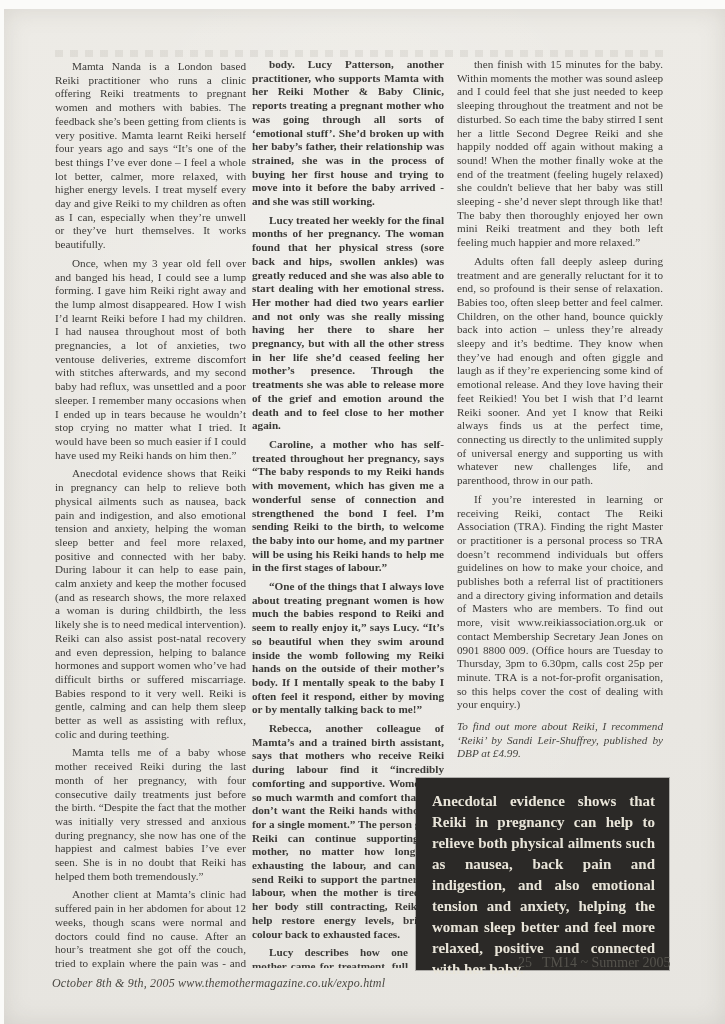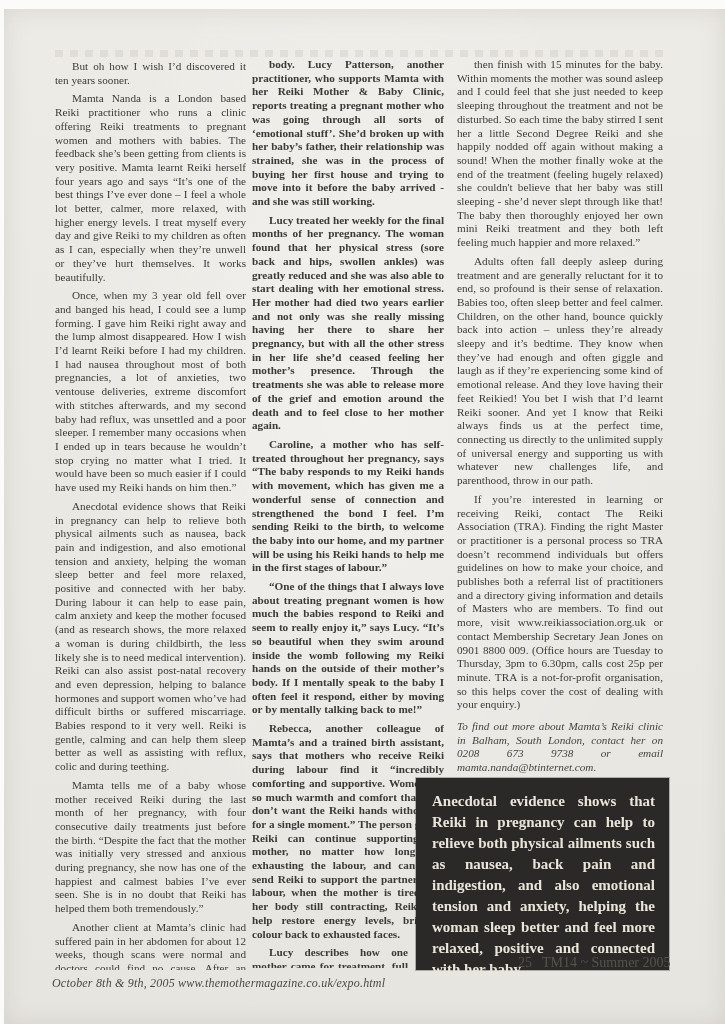--- a/index.html
+++ b/index.html
@@ -55,42 +55,40 @@
   }
   .footer-right .pageno{margin-right:10px;}
 </style>
 </head>
 <body>
 
 <div class="page"></div>
 <div class="ghost-strip"></div>
 
 <div id="col1" class="col">
-  <p>But oh how I wish I’d discovered it ten years sooner.</p>
   <p>Mamta Nanda is a London based Reiki practitioner who runs a clinic offering Reiki treatments to pregnant women and mothers with babies. The feedback she’s been getting from clients is very positive. Mamta learnt Reiki herself four years ago and says “It’s one of the best things I’ve ever done – I feel a whole lot better, calmer, more relaxed, with higher energy levels. I treat myself every day and give Reiki to my children as often as I can, especially when they’re unwell or they’ve hurt themselves. It works beautifully.</p>
   <p>Once, when my 3 year old fell over and banged his head, I could see a lump forming. I gave him Reiki right away and the lump almost disappeared. How I wish I’d learnt Reiki before I had my children. I had nausea throughout most of both pregnancies, a lot of anxieties, two ventouse deliveries, extreme discomfort with stitches afterwards, and my second baby had reflux, was unsettled and a poor sleeper. I remember many occasions when I ended up in tears because he wouldn’t stop crying no matter what I tried. It would have been so much easier if I could have used my Reiki hands on him then.”</p>
   <p>Anecdotal evidence shows that Reiki in pregnancy can help to relieve both physical ailments such as nausea, back pain and indigestion, and also emotional tension and anxiety, helping the woman sleep better and feel more relaxed, positive and connected with her baby. During labour it can help to ease pain, calm anxiety and keep the mother focused (and as research shows, the more relaxed a woman is during childbirth, the less likely she is to need medical intervention). Reiki can also assist post-natal recovery and even depression, helping to balance hormones and support women who’ve had difficult births or suffered miscarriage. Babies respond to it very well.  Reiki is gentle, calming and can help them sleep better as well as assisting with reflux, colic and during teething.</p>
   <p>Mamta tells me of a baby whose mother received Reiki during the last month of her pregnancy, with four consecutive daily treatments just before the birth. “Despite the fact that the mother was initially very stressed and anxious during pregnancy, she now has one of the happiest and calmest babies I’ve ever seen. She is in no doubt that Reiki has helped them both tremendously.”</p>
   <p>Another client at Mamta’s clinic had suffered pain in her abdomen for about 12 weeks, though scans were normal and doctors could find no cause. After an hour’s treatment she got off the couch, tried to explain where the pain was - and was unable to locate it. Another woman who’d been suffering continuous abdominal pain following a Caesarian 6 months before, found her pains had disappeared after one treatment and her abdomen, which had felt cold ever since the C-section, now felt as warm as the rest of her</p>
 </div>
 
 <div id="col2" class="col">
   <p>body. Lucy Patterson, another practitioner, who supports Mamta with her Reiki Mother &amp; Baby Clinic, reports treating a pregnant mother who was going through all sorts of ‘emotional stuff’. She’d broken up with her baby’s father, their relationship was strained, she was in the process of buying her first house and trying to move into it before the baby arrived - and she was still working.</p>
   <p>Lucy treated her weekly for the final months of her pregnancy. The woman found that her physical stress (sore back and hips, swollen ankles) was greatly reduced and she was also able to start dealing with her emotional stress. Her mother had died two years earlier and not only was she really missing having her there to share her pregnancy, but with all the other stress in her life she’d ceased feeling her mother’s presence. Through the treatments she was able to release more of the grief and emotion around the death and to feel close to her mother again.</p>
   <p>Caroline, a mother who has self-treated throughout her pregnancy, says “The baby responds to my Reiki hands with movement, which has given me a wonderful sense of connection and strengthened the bond I feel. I’m sending Reiki to the birth, to welcome the baby into our home, and my partner will be using his Reiki hands to help me in the first stages of labour.”</p>
   <p>“One of the things that I always love about treating pregnant women is how much the babies respond to Reiki and seem to really enjoy it,” says Lucy. “It’s so beautiful when they swim around inside the womb following my Reiki hands on the outside of their mother’s body. If I mentally speak to the baby I often feel it respond, either by moving or by mentally talking back to me!”</p>
   <p>Rebecca, another colleague of Mamta’s and a trained birth assistant, says that mothers who receive Reiki during labour find it “incredibly comforting and supportive. Women get so much warmth and comfort that they don’t want the Reiki hands withdrawn for a single moment.” The person giving Reiki can continue supporting the mother, no matter how long and exhausting the labour, and can even send Reiki to support the partner. Post labour, when the mother is tired and her body still contracting, Reiki can help restore energy levels, bringing colour back to exhausted faces.</p>
   <p class="narrow">Lucy describes how one mother came for treatment, full of concerns because her baby wasn't sleeping well. “I felt intuitively that most of the tension was the mother's own - she hadn't had much sleep herself and she was experiencing extra stress and anxiety as this was her first-born. It seemed to me that the baby was picking this up and actually the mother needed the Reiki more than the baby! I suggested that I treat her first for 45 minutes and</p>
 </div>
 
 <div id="col3" class="col">
   <p>then finish with 15 minutes for the baby. Within moments the mother was sound asleep and I could feel that she just needed to keep sleeping throughout the treatment and not be disturbed. So each time the baby stirred I sent her a little Second Degree Reiki and she happily nodded off again without making a sound! When the mother finally woke at the end of the treatment (feeling hugely relaxed) she couldn't believe that her baby was still sleeping - she’d never slept through like that! The baby then thoroughly enjoyed her own mini Reiki treatment and they both left feeling much happier and more relaxed.”</p>
   <p>Adults often fall deeply asleep during treatment and are generally reluctant for it to end, so profound is their sense of relaxation. Babies too, often sleep better and feel calmer. Children, on the other hand, bounce quickly back into action – unless they’re already sleepy and it’s bedtime. They know when they’ve had enough and often giggle and laugh as if they’re experiencing some kind of emotional release. And they love having their feet Reikied! You bet I wish that I’d learnt Reiki sooner. And yet I know that Reiki always finds us at the perfect time, connecting us directly to the unlimited supply of universal energy and supporting us with whatever new challenges life, and parenthood, throw in our path.</p>
   <p>If you’re interested in learning or receiving Reiki, contact The Reiki Association (TRA). Finding the right Master or practitioner is a personal process so TRA doesn’t recommend individuals but offers guidelines on how to make your choice, and publishes both a referral list of practitioners and a directory giving information and details of Masters who are members. To find out more, visit www.reikiassociation.org.uk or contact Membership Secretary Jean Jones on 0901 8800 009. (Office hours are Tuesday to Thursday, 3pm to 6.30pm, calls cost 25p per minute. TRA is a not-for-profit organisation, so this helps cover the cost of dealing with your enquiry.)</p>
-  <p class="note">To find out more about Mamta’s Reiki clinic in Balham, South London, contact her on 0208 673 9738 or email mamta.nanda@btinternet.com.</p>
   <p class="note">To find out more about Reiki, I recommend ‘Reiki’ by Sandi Leir-Shuffrey, published by DBP at £4.99.</p>
 </div>
 
 <div class="pullquote">
   <p>Anecdotal evidence shows that Reiki in pregnancy can help to relieve both physical ailments such as nausea, back pain and indigestion, and also emotional tension and anxiety, helping the woman sleep better and feel more relaxed, positive and connected with her baby.</p>
 </div>
 
 <div class="footer-left">October 8th &amp; 9th, 2005 www.themothermagazine.co.uk/expo.html</div>
 <div class="footer-right">
   <span class="pageno">25</span><span>TM14 ~ Summer 2005</span>

